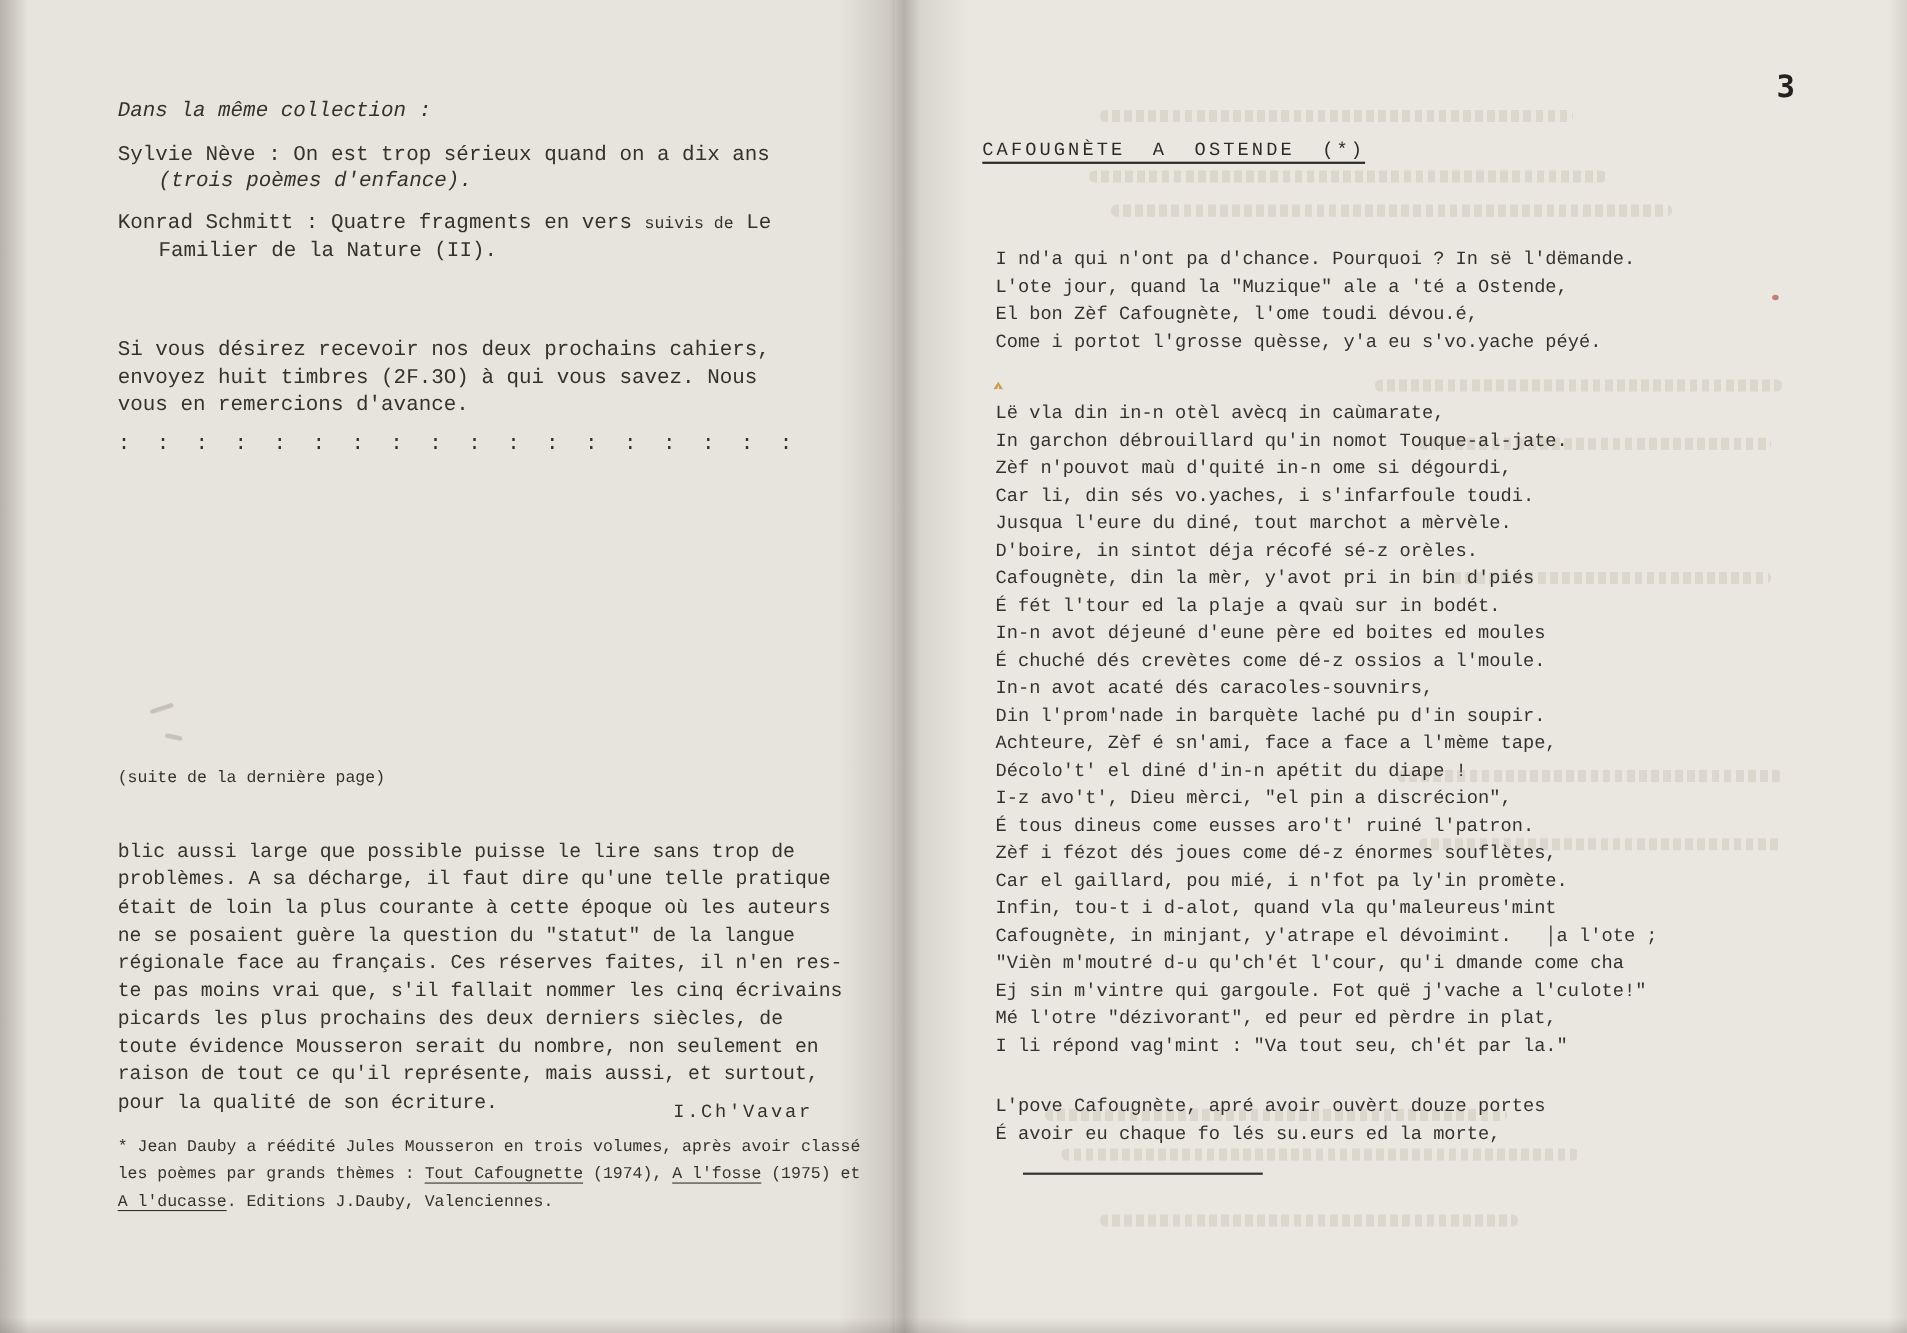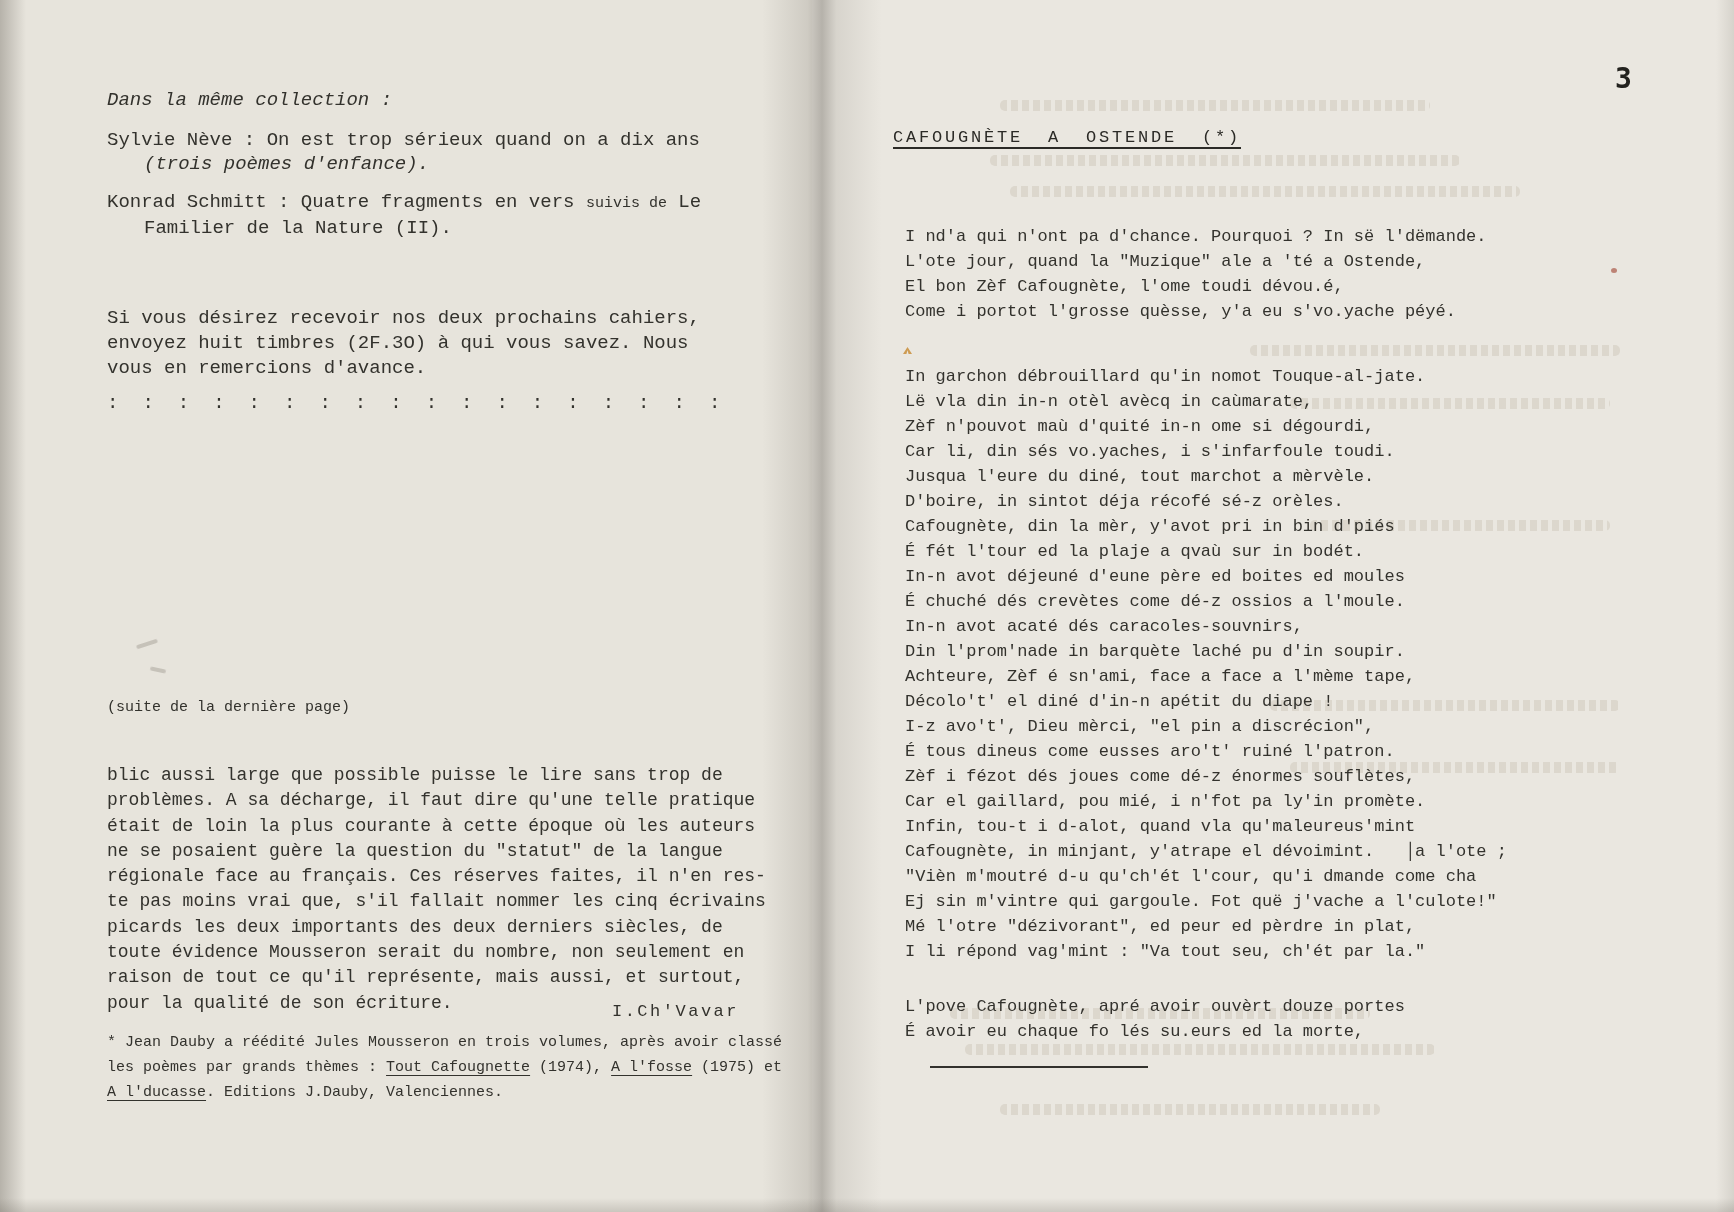--- a/index.html
+++ b/index.html
@@ -102,21 +102,21 @@
 
   <div class="suite line">(suite de la dernière page)</div>
 
   <div class="essay">
       <div class="line">blic aussi large que possible puisse le lire sans trop de</div>
       <div class="line">problèmes. A sa décharge, il faut dire qu'une telle pratique</div>
       <div class="line">était de loin la plus courante à cette époque où les auteurs</div>
       <div class="line">ne se posaient guère la question du "statut" de la langue</div>
       <div class="line">régionale face au français. Ces réserves faites, il n'en res-</div>
       <div class="line">te pas moins vrai que, s'il fallait nommer les cinq écrivains</div>
-      <div class="line">picards les deux importants des deux derniers siècles, de</div>
+      <div class="line">picards les plus prochains des deux derniers siècles, de</div>
       <div class="line">toute évidence Mousseron serait du nombre, non seulement en</div>
       <div class="line">raison de tout ce qu'il représente, mais aussi, et surtout,</div>
       <div class="line">pour la qualité de son écriture.</div>
     </div>
 
   <div class="signature line">I.Ch'Vavar</div>
 
   <div class="footnote-left">
     <div class="line"><span>* Jean Dauby a réédité Jules Mousseron en trois volumes, après avoir classé</span></div>
     <div class="line"><span>les poèmes par grands thèmes : </span><span class="seg-u">Tout Cafougnette</span><span> (1974), </span><span class="seg-u">A l'fosse</span><span> (1975) et</span></div>
@@ -130,22 +130,22 @@
   </div>
 
   <div class="stanza s1">
       <div class="line">I nd'a qui n'ont pa d'chance. Pourquoi ? In së l'dëmande.</div>
       <div class="line">L'ote jour, quand la "Muzique" ale a 'té a Ostende,</div>
       <div class="line">El bon Zèf Cafougnète, l'ome toudi dévou.é,</div>
       <div class="line">Come i portot l'grosse quèsse, y'a eu s'vo.yache péyé.</div>
     </div>
 
   <div class="stanza s2">
+      <div class="line">Lë vla din in-n otèl avècq in caùmarate,</div>
       <div class="line">In garchon débrouillard qu'in nomot Touque-al-jate.</div>
-      <div class="line">Lë vla din in-n otèl avècq in caùmarate,</div>
       <div class="line">Zèf n'pouvot maù d'quité in-n ome si dégourdi,</div>
       <div class="line">Car li, din sés vo.yaches, i s'infarfoule toudi.</div>
       <div class="line">Jusqua l'eure du diné, tout marchot a mèrvèle.</div>
       <div class="line">D'boire, in sintot déja récofé sé-z orèles.</div>
       <div class="line">Cafougnète, din la mèr, y'avot pri in bin d'piés</div>
       <div class="line">É fét l'tour ed la plaje a qvaù sur in bodét.</div>
       <div class="line">In-n avot déjeuné d'eune père ed boites ed moules</div>
       <div class="line">É chuché dés crevètes come dé-z ossios a l'moule.</div>
       <div class="line">In-n avot acaté dés caracoles-souvnirs,</div>
       <div class="line">Din l'prom'nade in barquète laché pu d'in soupir.</div>

